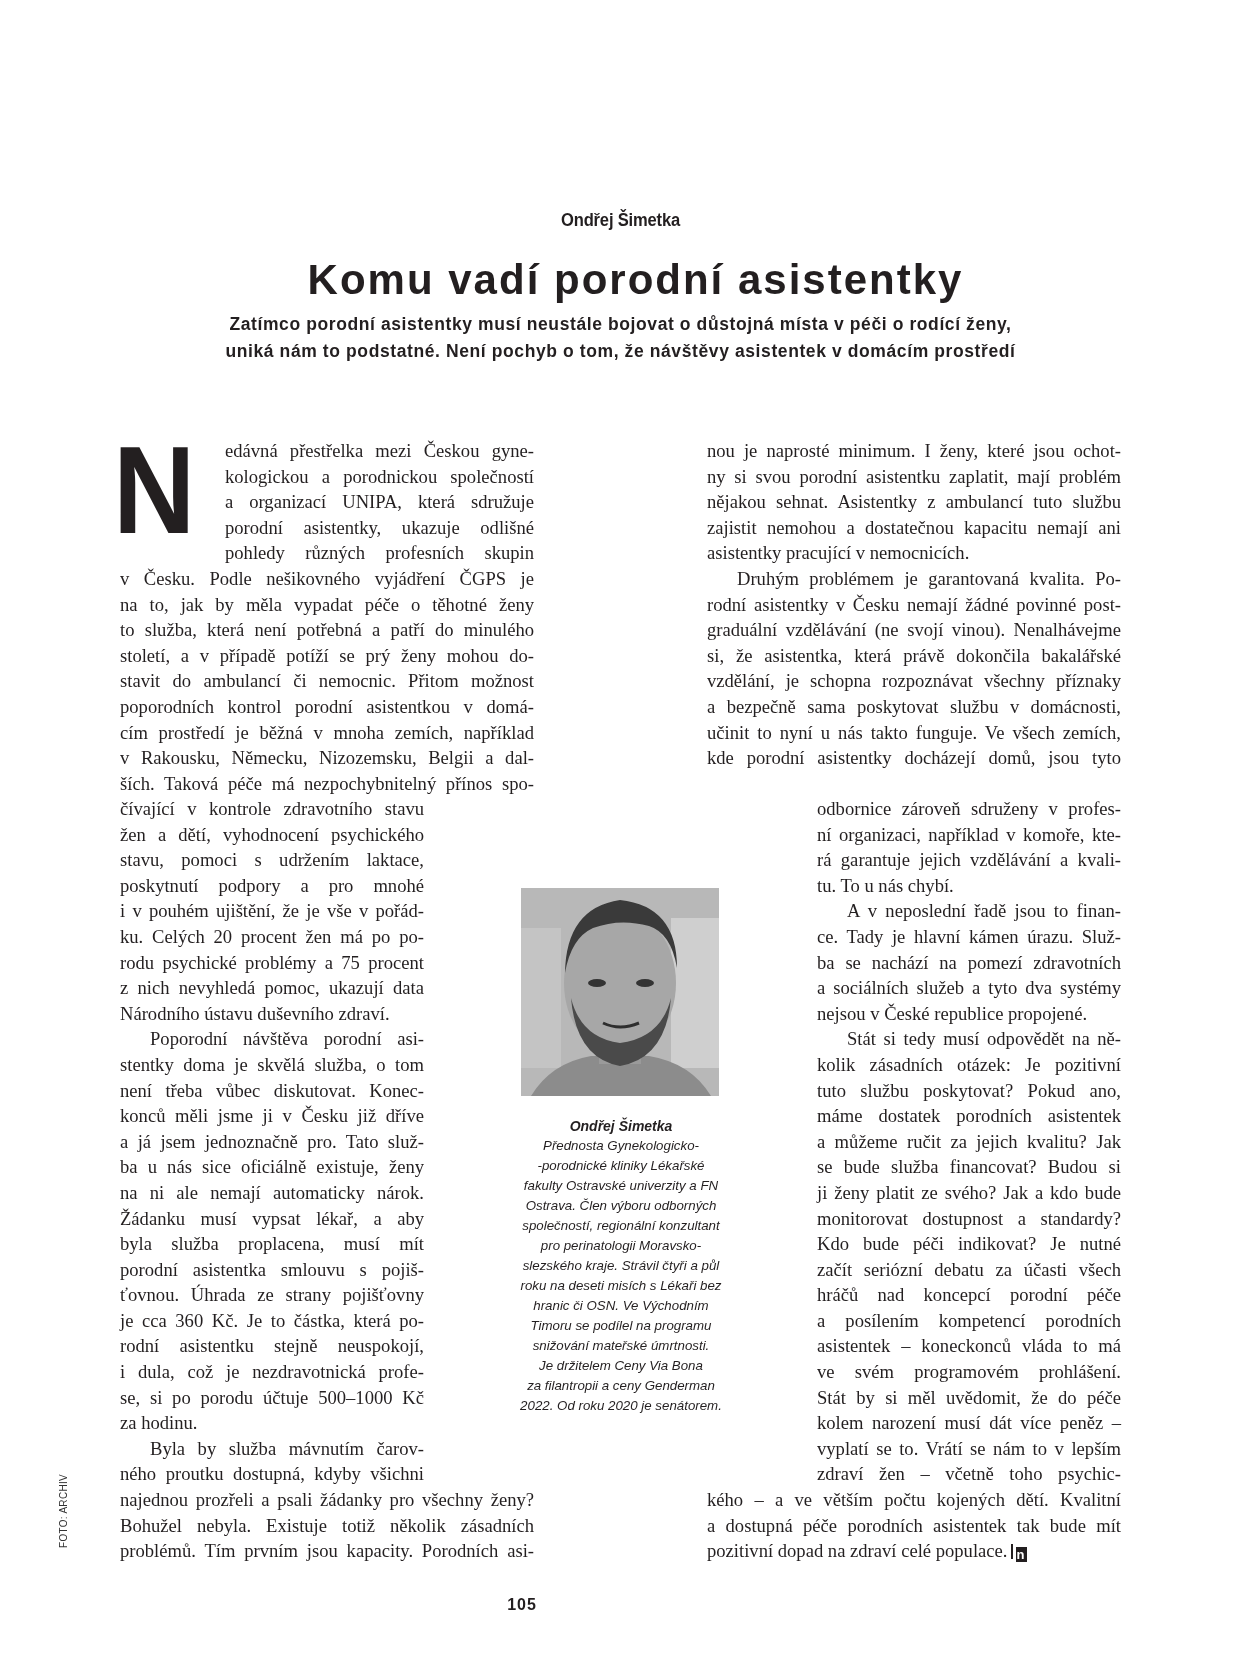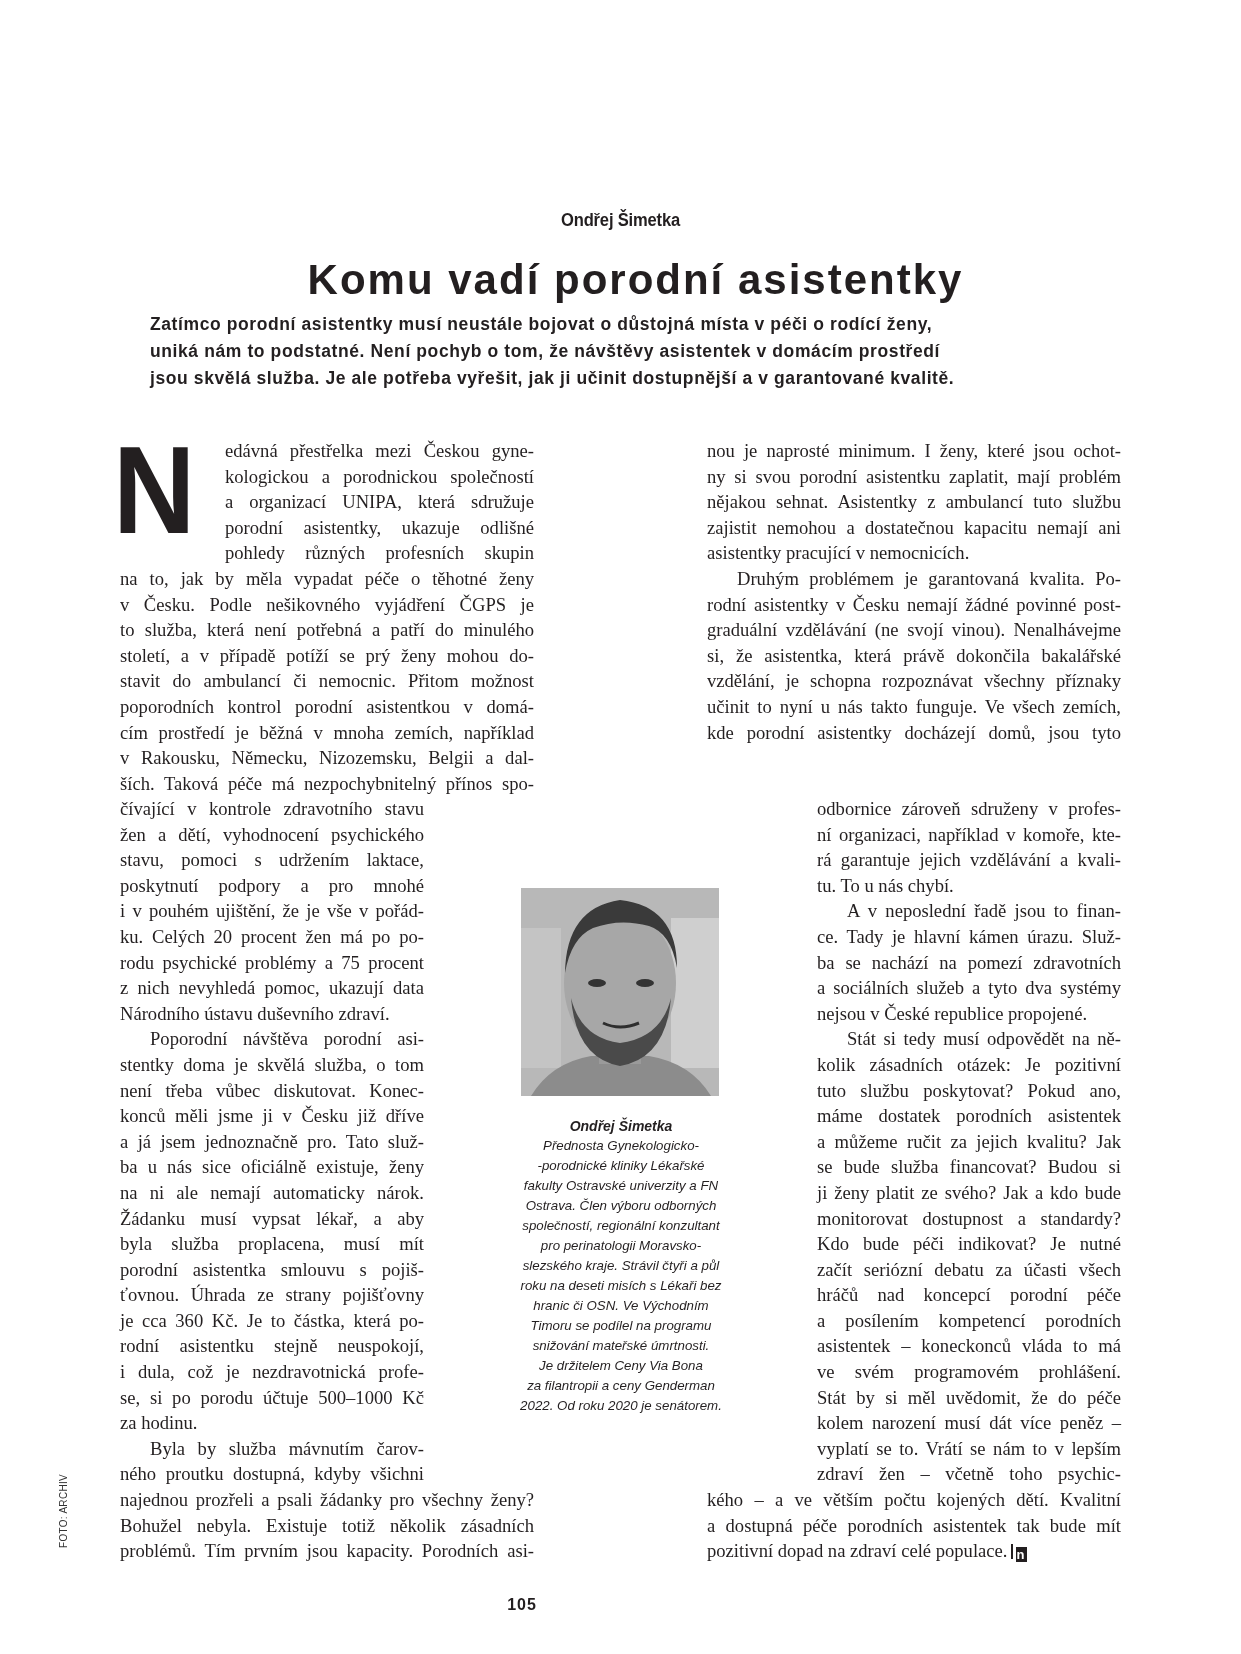--- a/index.html
+++ b/index.html
@@ -9,21 +9,21 @@
     left: 0; width: 1241px; top: 210px; text-align: center;
     font-family: "Liberation Sans", sans-serif; font-weight: bold; font-size: 18px;
     letter-spacing: -0.2px; transform: scaleX(0.92);
   }
   .title {
     left: 0; width: 1241px; top: 240px; text-align: center;
     font-family: "Liberation Sans", sans-serif; font-weight: bold; font-size: 42px;
     letter-spacing: 2px; line-height: 50px;
   }
   .lead {
-    left: 150px; width: 941px; top: 311px; 
+    left: 150px; width: 941px; top: 311px; text-align: center;
     font-family: "Liberation Sans", sans-serif; font-weight: bold; font-size: 17.5px;
     line-height: 27px; letter-spacing: 0.6px;
   }
   .lead div { white-space: nowrap; }
   .col {
     font-family: "Liberation Serif", serif; font-size: 18.6px; line-height: 25.6px; color: #231f20;
   }
   .line { white-space: nowrap; height: 25.6px; text-align: justify; text-align-last: justify; overflow: visible; }
   .line.last { text-align-last: left; }
   .line.indent { padding-left: 30px; }
@@ -57,36 +57,35 @@
   .endbar { display: inline-block; width: 2px; height: 15px; background: #231f20; vertical-align: -2px; margin-left: 4px; }
 </style>
 </head>
 <body>
 
 <div class="abs author">Ondřej Šimetka</div>
 <h1 class="abs title" style="margin:15px;">Komu vadí porodní asistentky</h1>
 <div class="abs lead">
   <div>Zatímco porodní asistentky musí neustále bojovat o důstojná místa v péči o rodící ženy,</div>
   <div>uniká nám to podstatné. Není pochyb o tom, že návštěvy asistentek v domácím prostředí</div>
-  <div>jsou skvělá služba. Je ale potřeba vyřešit, jak ji učinit dostupnější a v garantované kvalitě.</div>
 </div>
 
 <div class="abs dropcap">N</div>
 
 <div class="abs col" id="left-dropcap" style="left:225px; top:438px; width:309px;">
     <div class="line">edávná přestřelka mezi Českou gyne-</div>
     <div class="line">kologickou a porodnickou společností</div>
     <div class="line">a organizací UNIPA, která sdružuje</div>
     <div class="line">porodní asistentky, ukazuje odlišné</div>
     <div class="line">pohledy různých profesních skupin</div>
   </div>
 
 <div class="abs col" id="left-wide" style="left:120px; top:566px; width:414px;">
+    <div class="line">v Česku. Podle nešikovného vyjádření ČGPS je</div>
     <div class="line">na to, jak by měla vypadat péče o těhotné ženy</div>
-    <div class="line">v Česku. Podle nešikovného vyjádření ČGPS je</div>
     <div class="line">to služba, která není potřebná a patří do minulého</div>
     <div class="line">století, a v případě potíží se prý ženy mohou do-</div>
     <div class="line">stavit do ambulancí či nemocnic. Přitom možnost</div>
     <div class="line">poporodních kontrol porodní asistentkou v domá-</div>
     <div class="line">cím prostředí je běžná v mnoha zemích, například</div>
     <div class="line">v Rakousku, Německu, Nizozemsku, Belgii a dal-</div>
     <div class="line">ších. Taková péče má nezpochybnitelný přínos spo-</div>
   </div>
 
 <div class="abs col" id="left-narrow" style="left:120px; top:796px; width:304px;">
@@ -129,20 +128,21 @@
     <div class="line">nou je naprosté minimum. I ženy, které jsou ochot-</div>
     <div class="line">ny si svou porodní asistentku zaplatit, mají problém</div>
     <div class="line">nějakou sehnat. Asistentky z ambulancí tuto službu</div>
     <div class="line">zajistit nemohou a dostatečnou kapacitu nemají ani</div>
     <div class="line last">asistentky pracující v nemocnicích.</div>
     <div class="line indent">Druhým problémem je garantovaná kvalita. Po-</div>
     <div class="line">rodní asistentky v Česku nemají žádné povinné post-</div>
     <div class="line">graduální vzdělávání (ne svojí vinou). Nenalhávejme</div>
     <div class="line">si, že asistentka, která právě dokončila bakalářské</div>
     <div class="line">vzdělání, je schopna rozpoznávat všechny příznaky</div>
+    <div class="line">a bezpečně sama poskytovat službu v domácnosti,</div>
     <div class="line">učinit to nyní u nás takto funguje. Ve všech zemích,</div>
     <div class="line">kde porodní asistentky docházejí domů, jsou tyto</div>
   </div>
 
 <div class="abs col" id="right-narrow" style="left:817px; top:796px; width:304px;">
     <div class="line">odbornice zároveň sdruženy v profes-</div>
     <div class="line">ní organizaci, například v komoře, kte-</div>
     <div class="line">rá garantuje jejich vzdělávání a kvali-</div>
     <div class="line last">tu. To u nás chybí.</div>
     <div class="line indent">A v neposlední řadě jsou to finan-</div>

